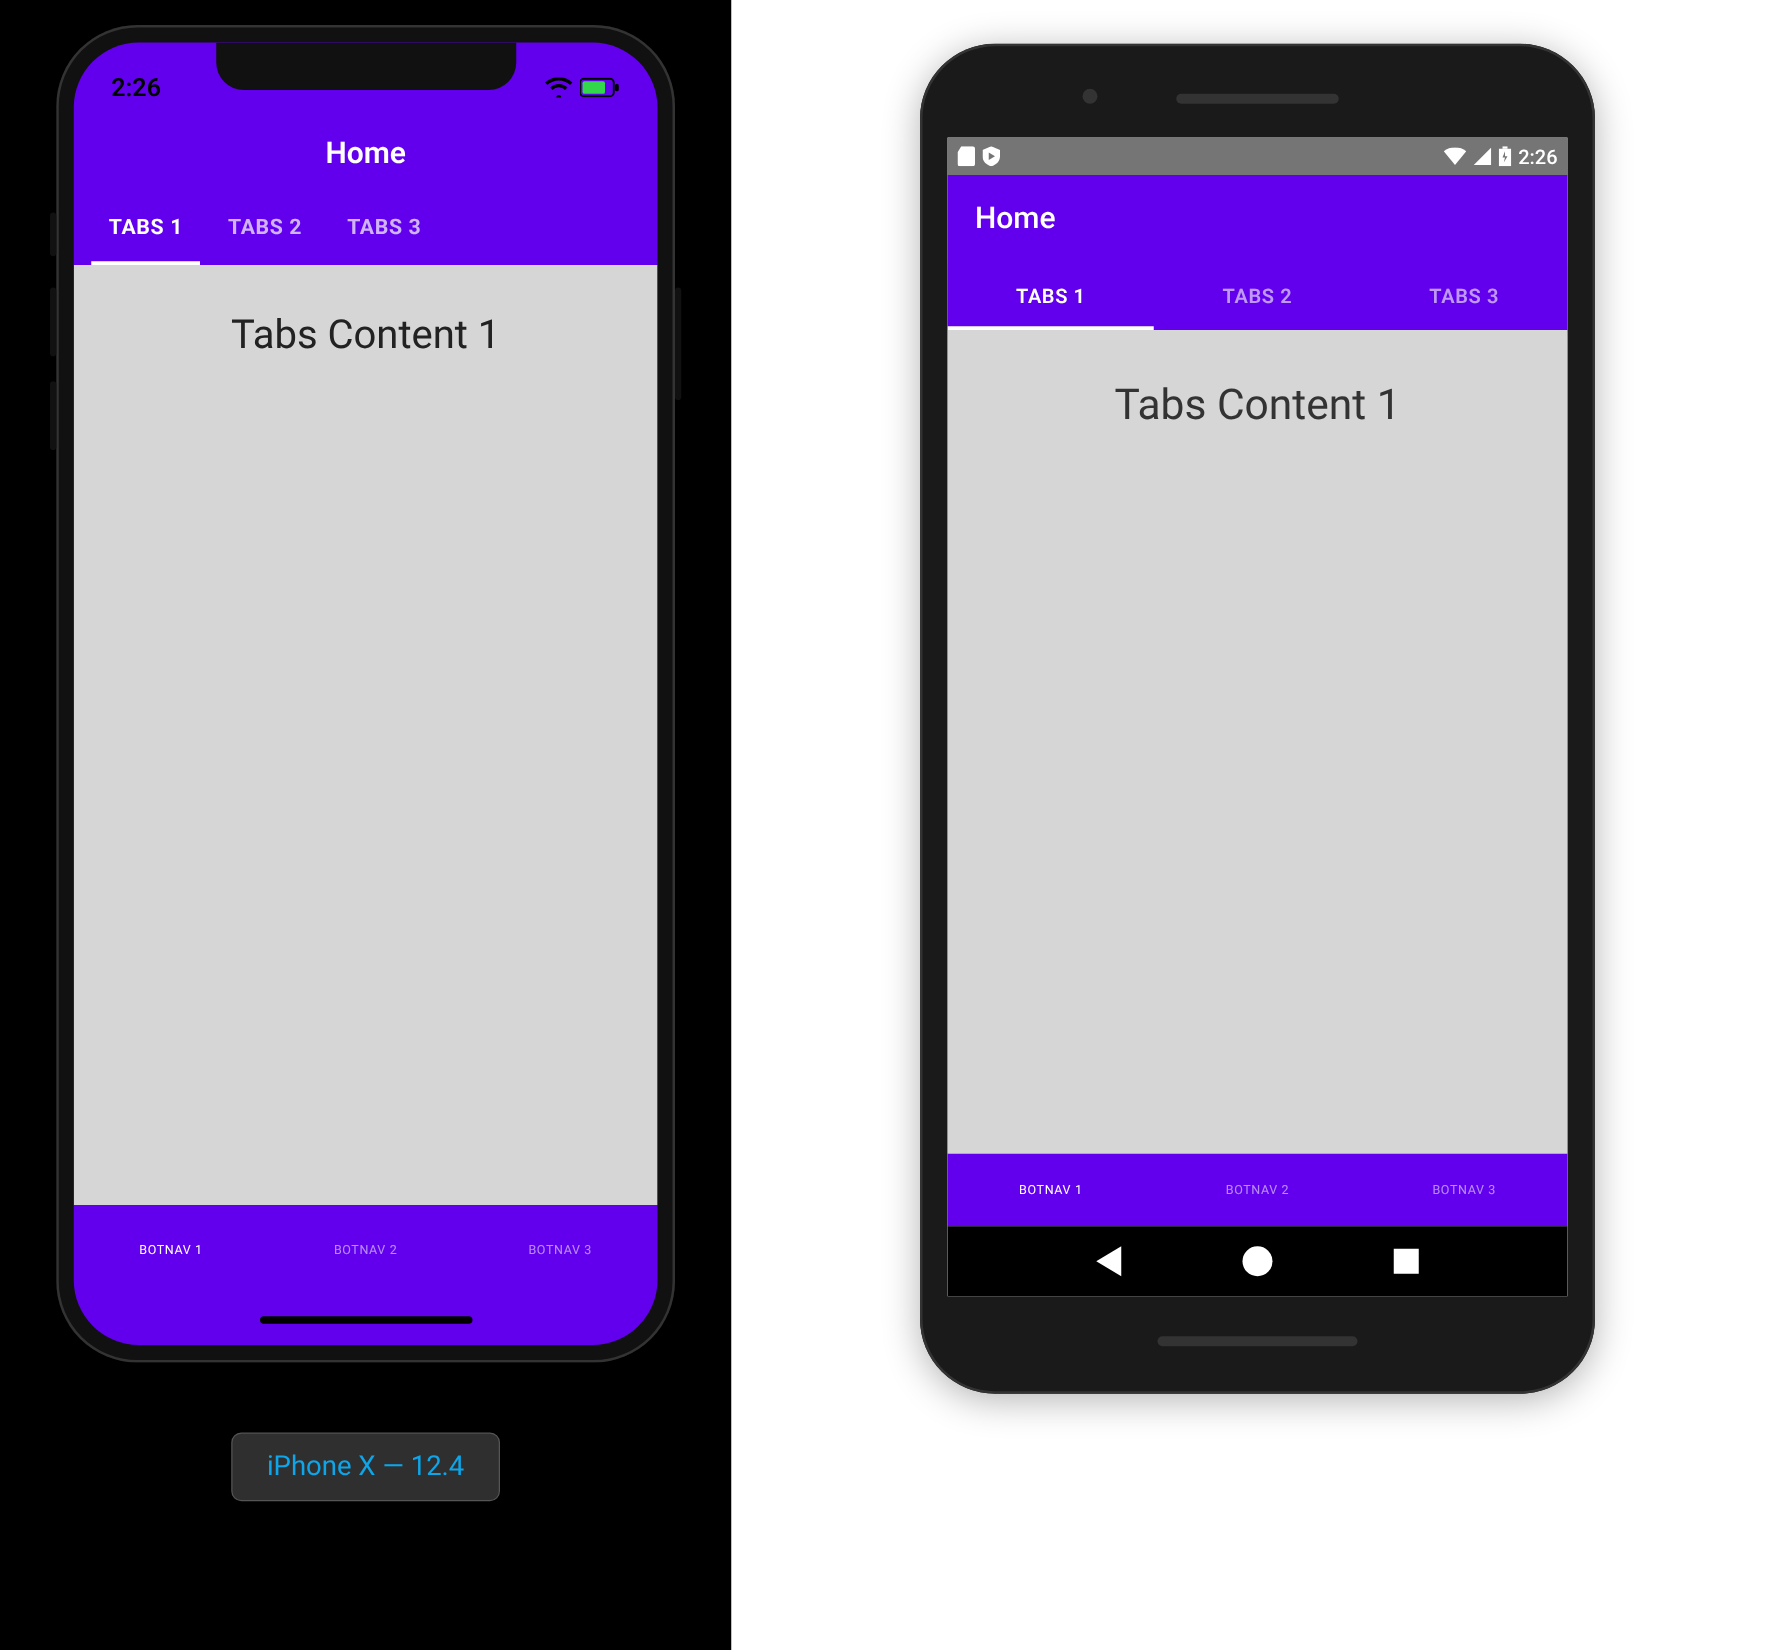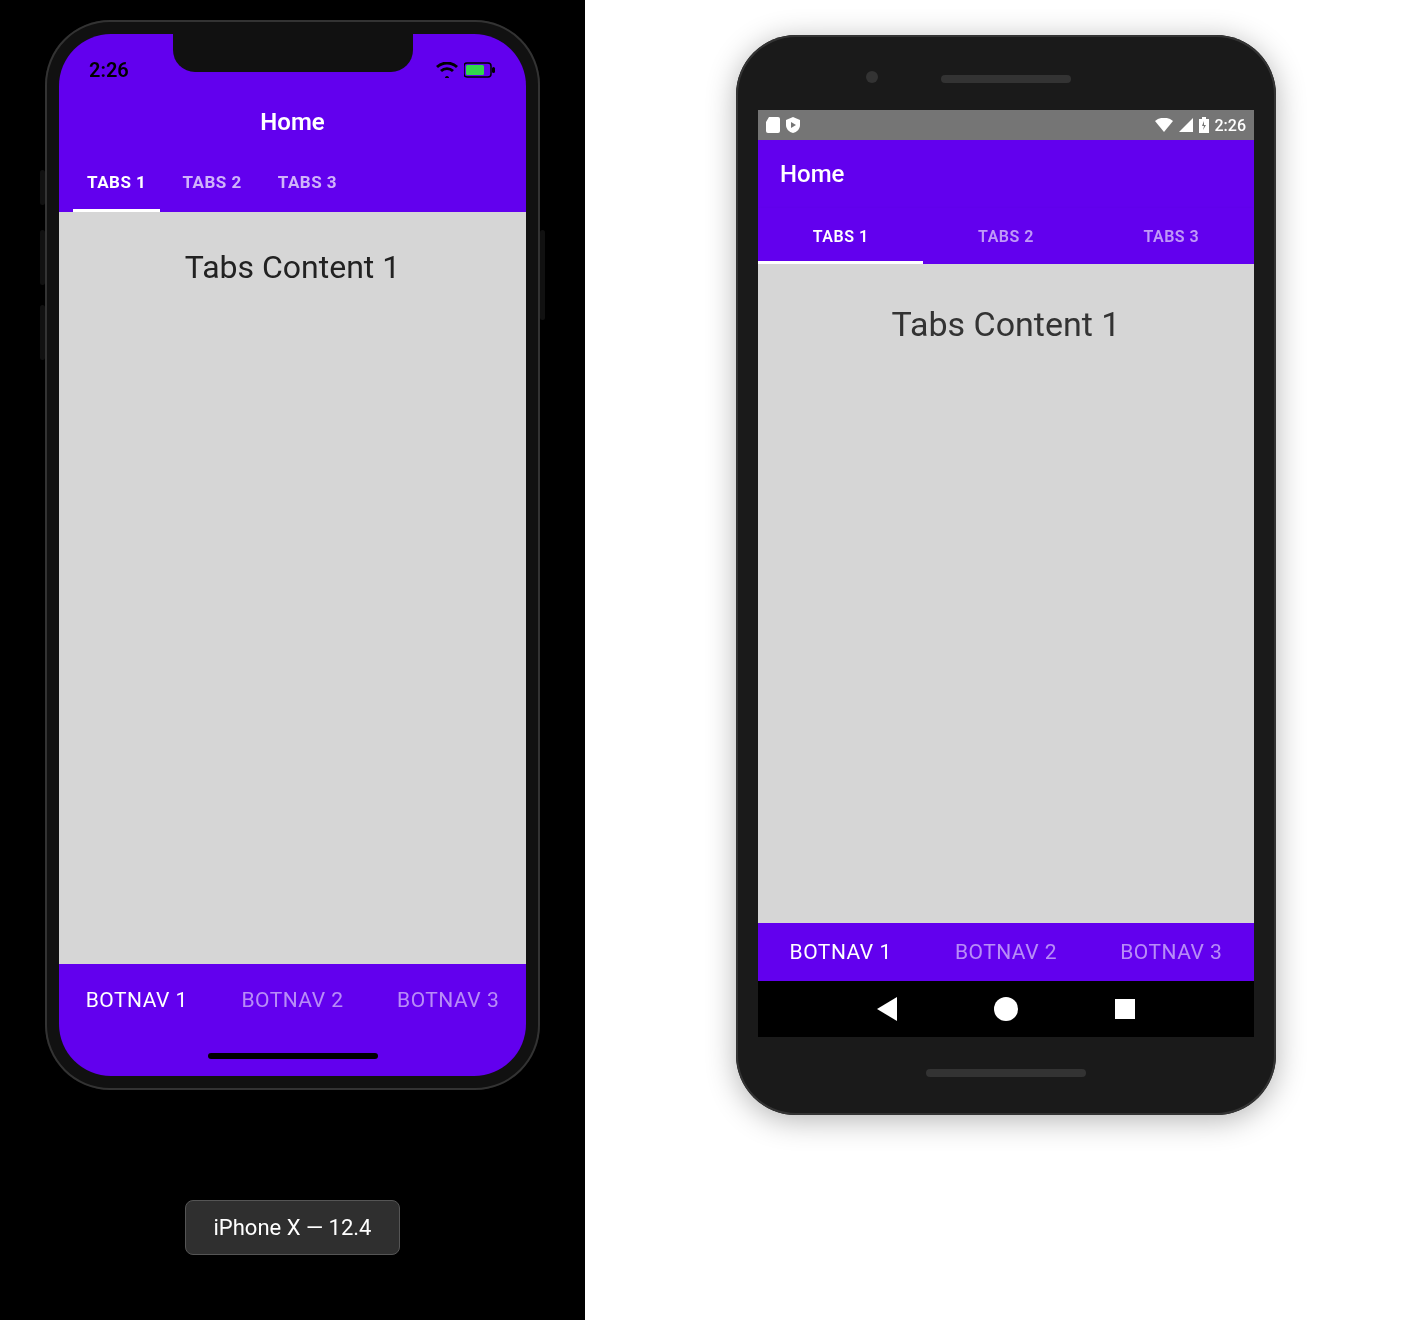--- a/index.html
+++ b/index.html
@@ -151,21 +151,21 @@
 
     .bottom-nav {
       height: 72px;
       display: flex;
       align-items: center;
       justify-content: space-around;
     }
 
     .bottom-nav .nav-item {
       color: rgba(255,255,255,0.55);
-      font-size: 21px;
+      font-size: 10px;
       letter-spacing: 0.5px;
       cursor: pointer;
     }
     .bottom-nav .nav-item.active {
       color: #fff;
     }
 
     .ios-home-indicator {
       height: 40px;
       display: flex;
@@ -173,23 +173,23 @@
       justify-content: center;
     }
     .ios-home-indicator .bar {
       width: 170px;
       height: 6px;
       border-radius: 3px;
       background: #000;
     }
 
     .device-caption {
-      margin-top: 110px;
+      margin-top: 56px;
       background: #2f2f2f;
-      color: #ffffff;
+      color: #0ea5e9;
       font-size: 22px;
       padding: 14px 28px;
       border-radius: 8px;
       border: 1px solid #555;
     }
 
     
     .right-panel {
       width: 842px;
       height: 1320px;

